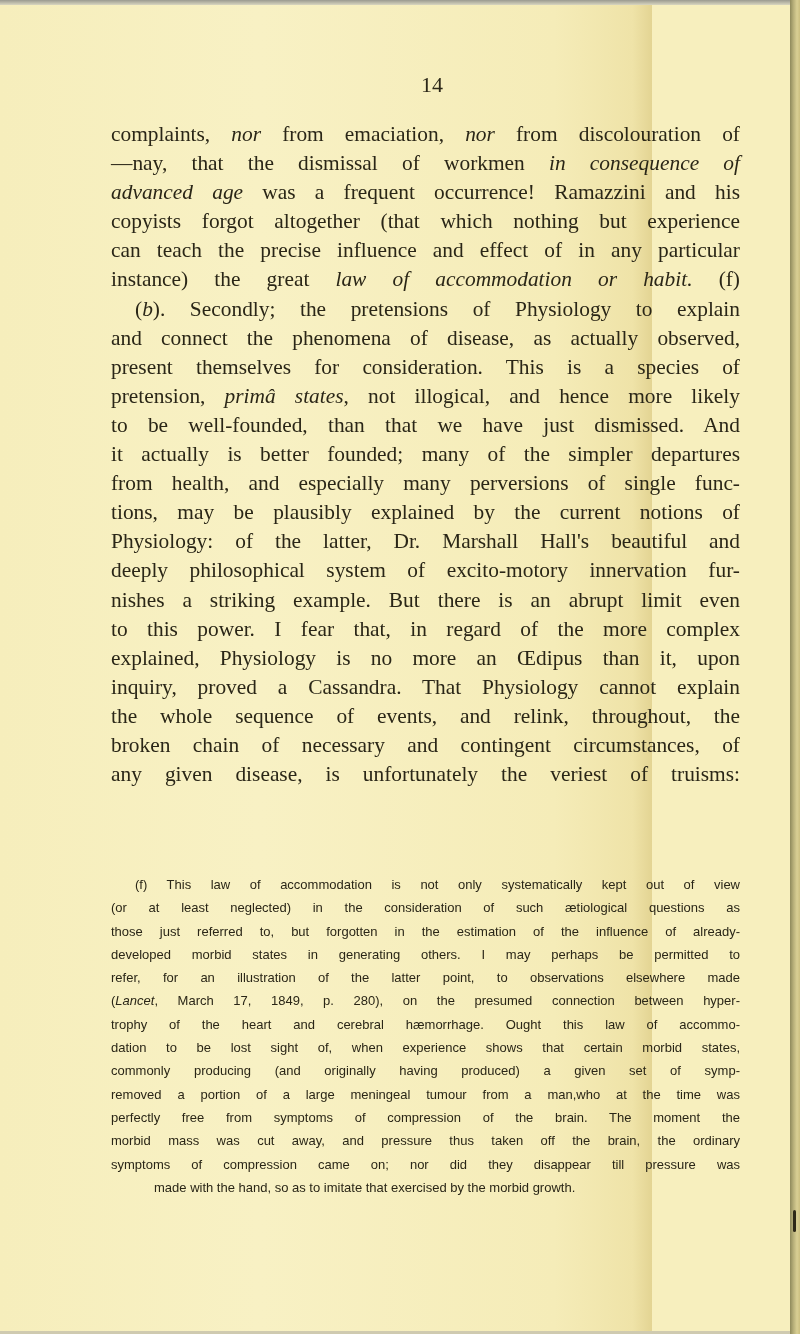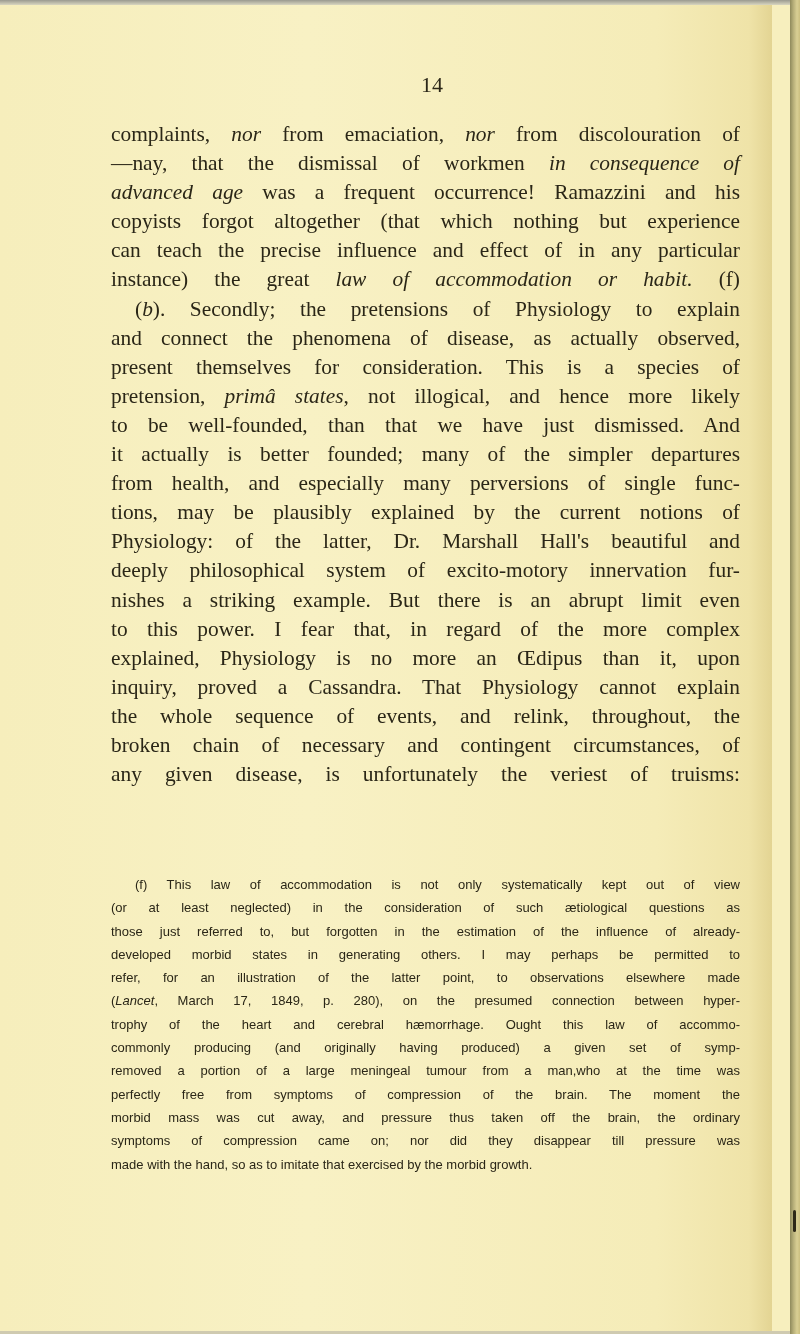--- a/index.html
+++ b/index.html
@@ -10,21 +10,21 @@
       width: 800px;
       height: 1334px;
       position: relative;
       overflow: hidden;
       background: #f7efbe;
     }
     .page {
       position: absolute;
       left: 0;
       top: 0;
-      width: 772px;
+      width: 652px;
       height: 1334px;
       background: linear-gradient(to right, #f6eebc 0%, #f8f1c4 40%, #f5ecb8 85%, #efe3a8 97%, #e3d493 100%);
     }
     .top-edge {
       position: absolute;
       left: 0;
       top: 0;
       width: 792px;
       height: 5px;
       background: linear-gradient(to bottom, #9a9a90, #d9d6c0);
@@ -95,20 +95,21 @@
       font-size: 13px;
       line-height: 23.3px;
       color: #2a2617;
     }
     .footnote .line {
       height: 23.3px;
     }
     .footnote .line.final {
       text-align: left;
       text-align-last: left;
+      margin-left: 43px;
     }
     i { font-style: italic; }
   </style>
 </head>
 <body>
 
 <div class="page">
   <div class="top-edge"></div>
 
   <div class="page-number">14</div>
@@ -140,20 +141,21 @@
     </div>
 
   <div class="footnote" id="footnote">
       <span class="line indent"><span>(f) This law of accommodation is not only systematically kept out of view</span></span>
       <span class="line"><span>(or at least neglected) in the consideration of such ætiological questions as</span></span>
       <span class="line"><span>those just referred to, but forgotten in the estimation of the influence of already-</span></span>
       <span class="line"><span>developed morbid states in generating others. I may perhaps be permitted to</span></span>
       <span class="line"><span>refer, for an illustration of the latter point, to observations elsewhere made</span></span>
       <span class="line"><span>(</span><i>Lancet</i><span>, March 17, 1849, p. 280), on the presumed connection between hyper-</span></span>
       <span class="line"><span>trophy of the heart and cerebral hæmorrhage. Ought this law of accommo-</span></span>
+      <span class="line"><span>dation to be lost sight of, when experience shows that certain morbid states,</span></span>
       <span class="line"><span>commonly producing (and originally having produced) a given set of symp-</span></span>
       <span class="line"><span>removed a portion of a large meningeal tumour from a man,who at the time was</span></span>
       <span class="line"><span>perfectly free from symptoms of compression of the brain. The moment the</span></span>
       <span class="line"><span>morbid mass was cut away, and pressure thus taken off the brain, the ordinary</span></span>
       <span class="line"><span>symptoms of compression came on; nor did they disappear till pressure was</span></span>
       <span class="line final"><span>made with the hand, so as to imitate that exercised by the morbid growth.</span></span>
     </div>
 
   <div class="bottom-edge"></div>
 </div>

